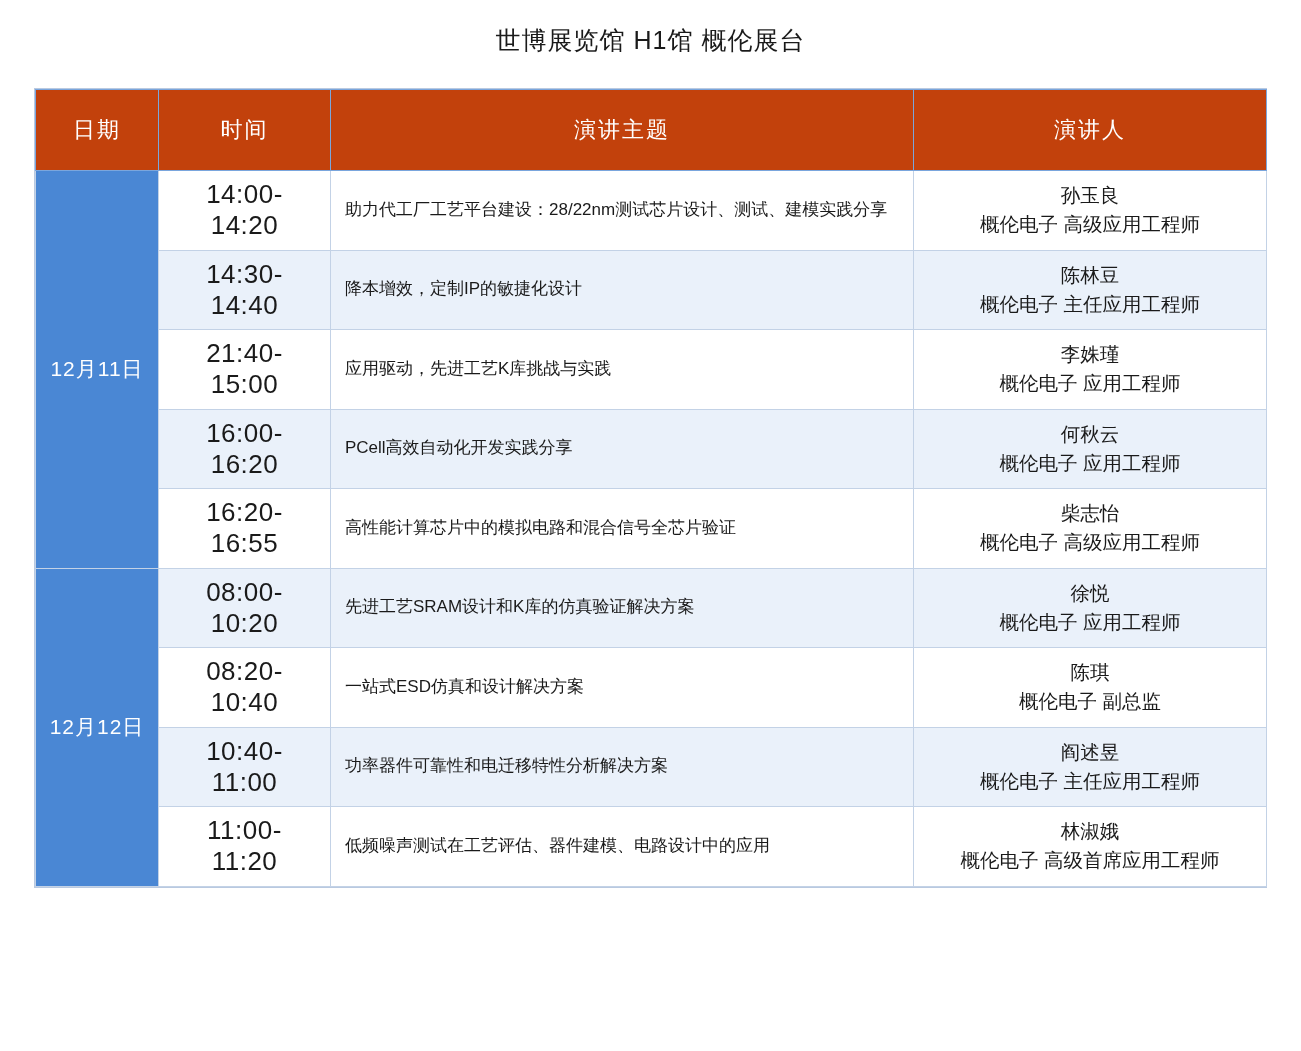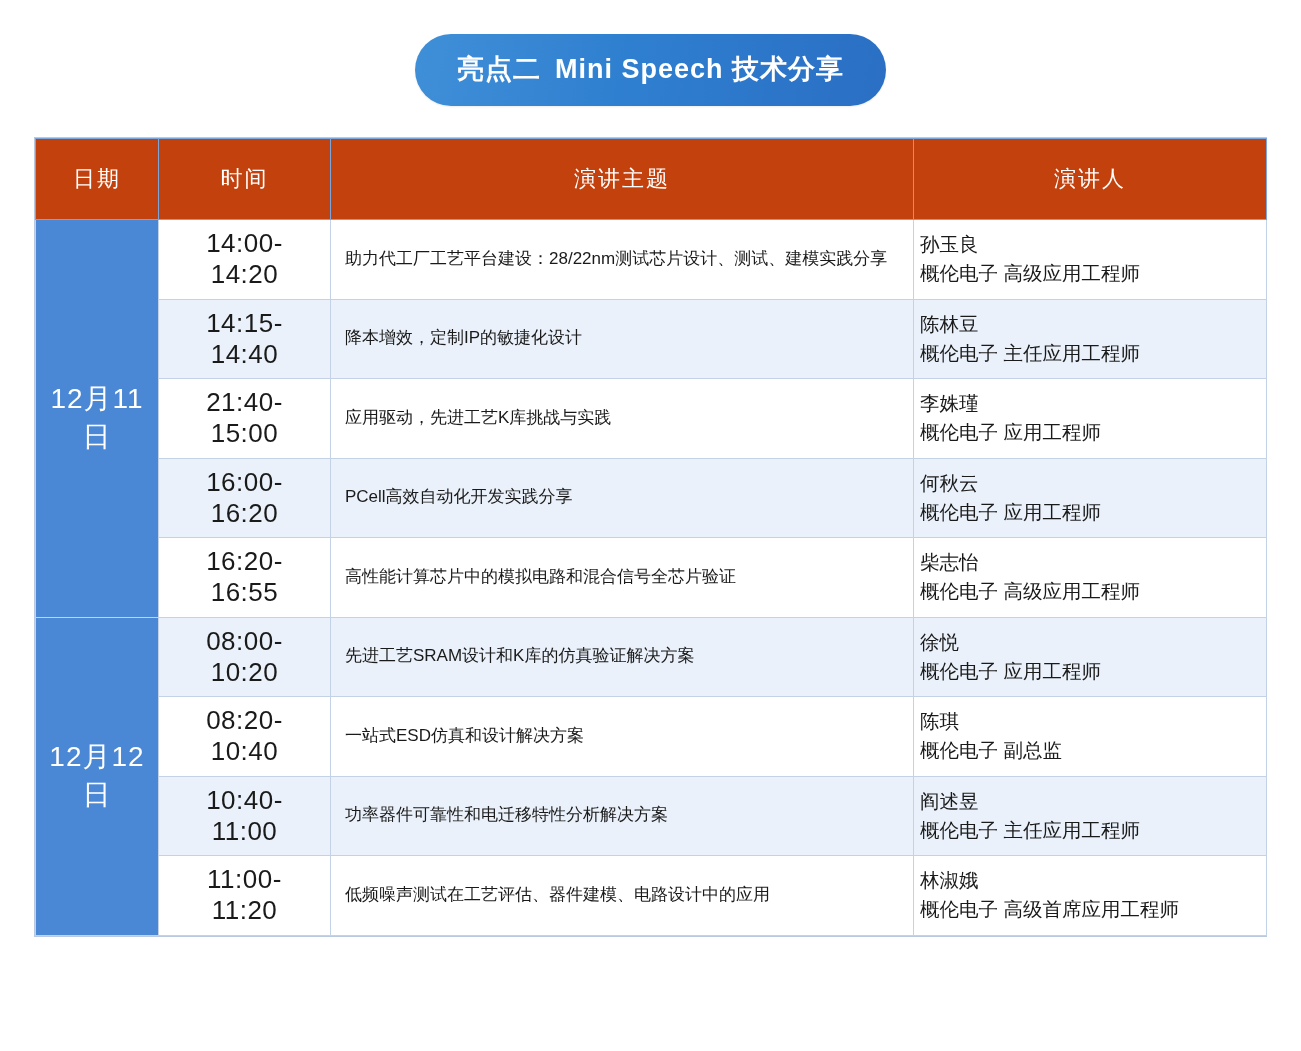--- a/index.html
+++ b/index.html
@@ -84,21 +84,21 @@
     border-color: #7aa6dd;
   }
   col.c-date  { width: 123px; }
   col.c-time  { width: 172px; }
   col.c-topic { width: 583px; }
   col.c-spk   { width: 353px; }
 
   td.daycell {
     background: #4a87d4;
     color: #ffffff;
-    font-size: 28px;
+    font-size: 21px;
     text-align: center;
     letter-spacing: 1px;
     border-color: #7aa6dd;
     margin-left: 48px;
   }
   td.time {
     font-size: 26px;
     text-align: center;
     letter-spacing: 0.5px;
     font-family: "Liberation Sans", "DejaVu Sans", sans-serif;
@@ -107,20 +107,21 @@
   }
   td.topic {
     font-size: 17px;
     text-align: left;
     padding: 12px 10px 12px 14px;
     line-height: 1.45;
     color: #1a1a1a;
   }
   td.speaker {
     font-size: 19.5px;
+    text-align: center;
     padding: 10px 6px;
     line-height: 1.5;
     color: #1a1a1a;
   }
   td.speaker .name { display: block; }
   td.speaker .role { display: block; }
 
   tr.r-alt td.time,
   tr.r-alt td.topic,
   tr.r-alt td.speaker {
@@ -131,27 +132,23 @@
   tr.r-plain td.speaker {
     background: #ffffff;
   }
   .rowh1 { height: 76px; }
 </style>
 </head>
 <body>
 
 <div class="page">
 
-  <div class="banner-wrap">
-    <div class="banner">
-      <span class="sp">亮点二</span><span class="gap"></span><span class="sp">Mini Speech 技术分享</span>
-    </div>
-  </div>
-
-
+
+
+  <div class="venue-line">世博展览馆 H1馆 概伦展台</div>
 
   <div class="table-wrap">
     <table class="sched">
       <colgroup>
         <col class="c-date">
         <col class="c-time">
         <col class="c-topic">
         <col class="c-spk">
       </colgroup>
       <thead>
@@ -167,21 +164,21 @@
         <tr class="r-plain rowh1">
           <td class="daycell" rowspan="5">12月11日</td>
           <td class="time">14:00-14:20</td>
           <td class="topic">助力代工厂工艺平台建设：28/22nm测试芯片设计、测试、建模实践分享</td>
           <td class="speaker">
             <span class="name">孙玉良</span>
             <span class="role">概伦电子 高级应用工程师</span>
           </td>
         </tr>
         <tr class="r-alt rowh1">
-          <td class="time">14:15-14:40</td>
+          <td class="time">14:30-14:40</td>
           <td class="topic">降本增效，定制IP的敏捷化设计</td>
           <td class="speaker">
             <span class="name">陈林豆</span>
             <span class="role">概伦电子 主任应用工程师</span>
           </td>
         </tr>
         <tr class="r-plain rowh1">
           <td class="time">21:40-15:00</td>
           <td class="topic">应用驱动，先进工艺K库挑战与实践</td>
           <td class="speaker">

